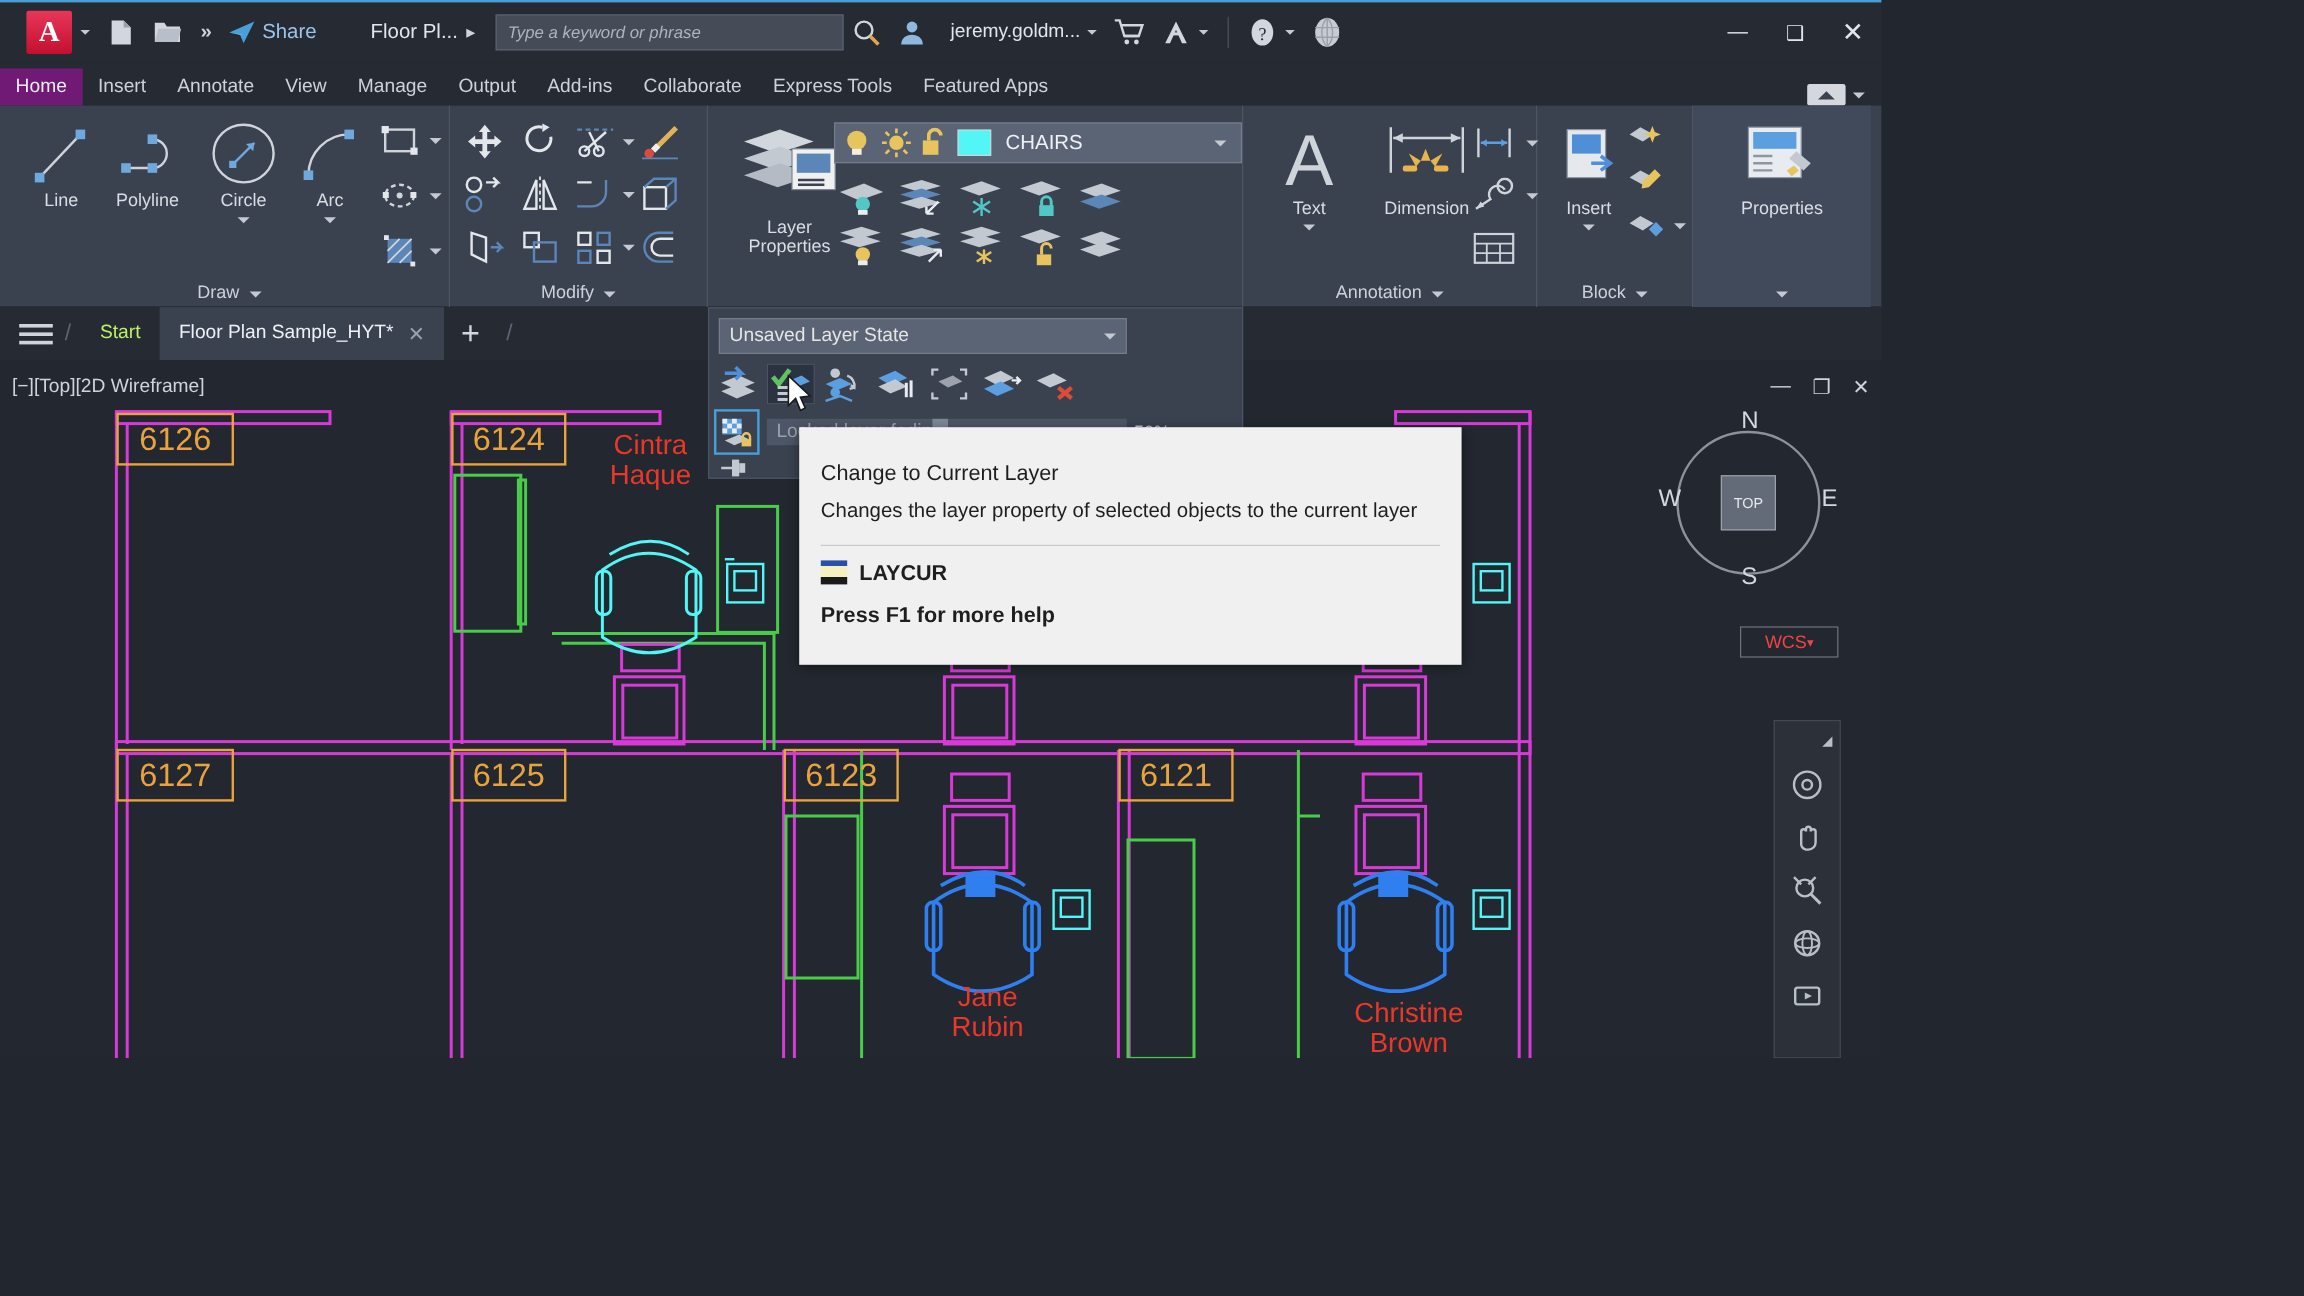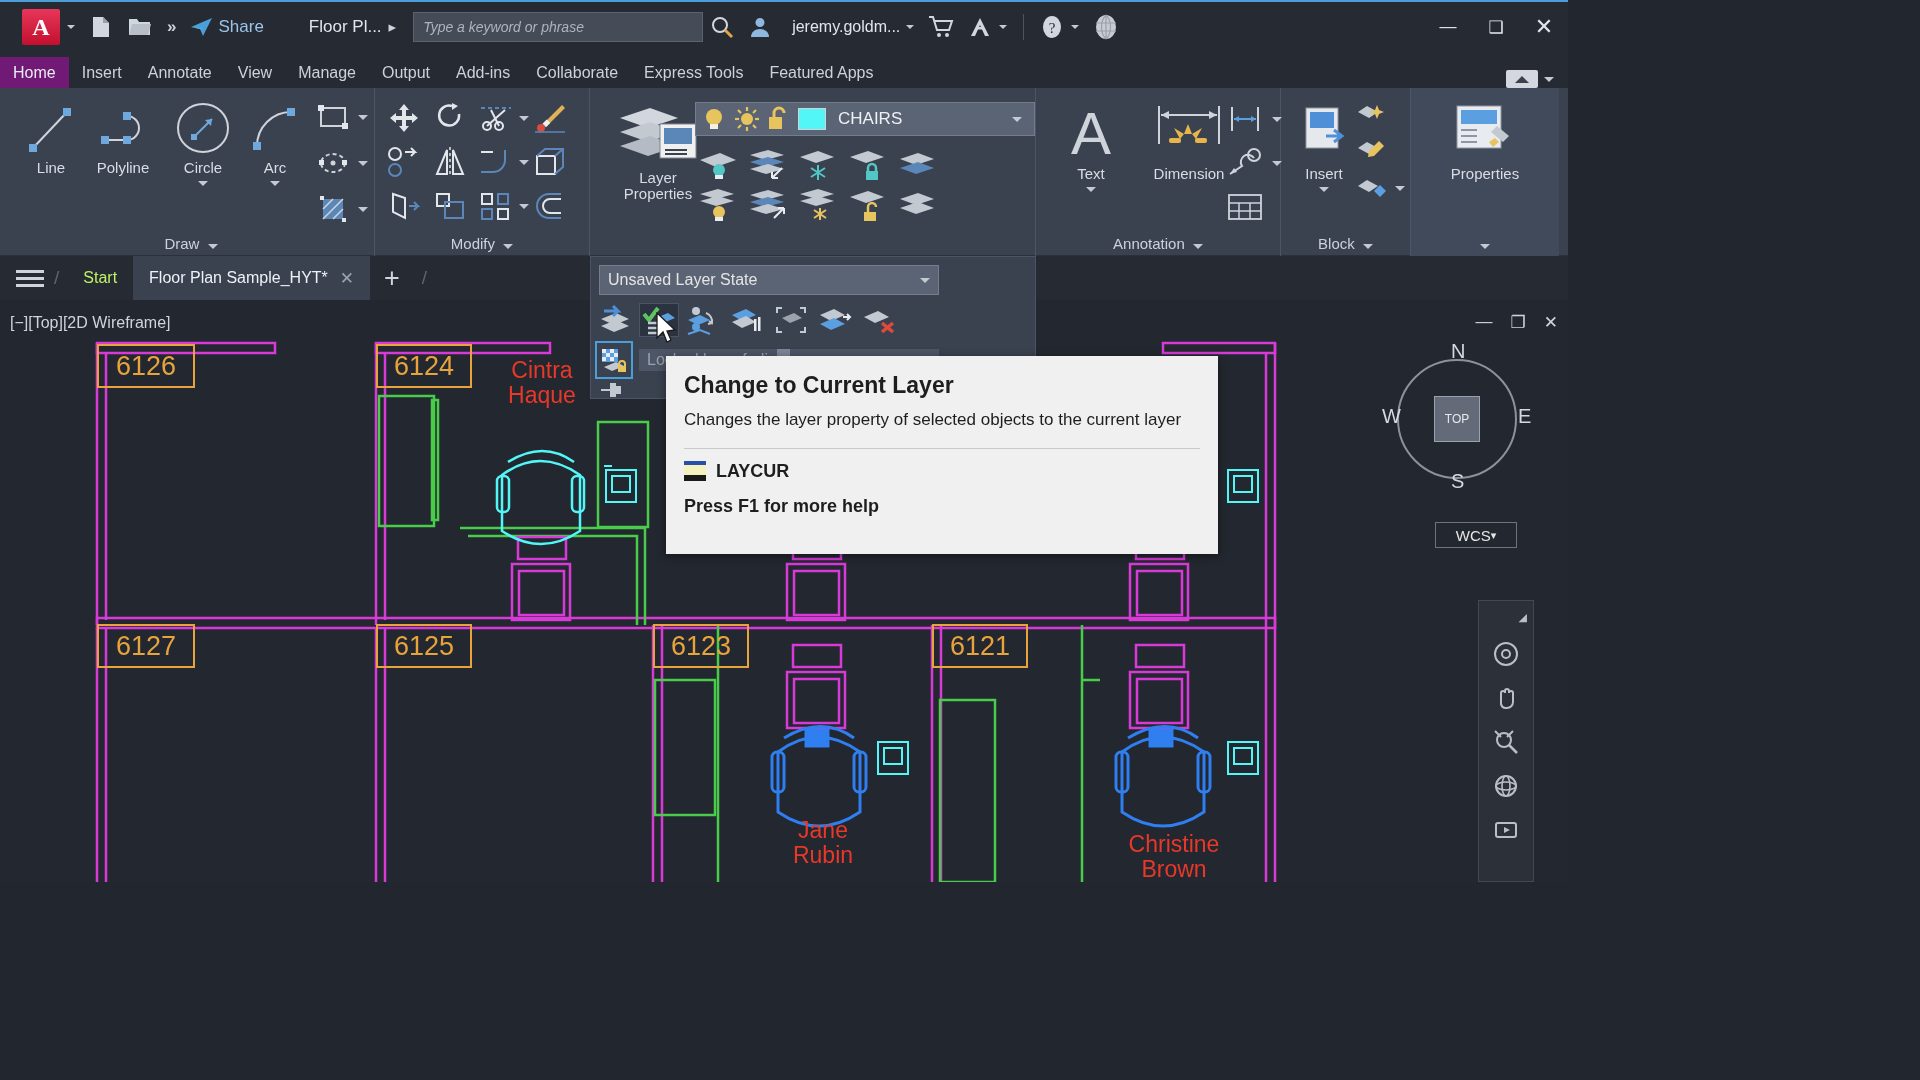--- a/index.html
+++ b/index.html
@@ -100,31 +100,31 @@
          display:flex;align-items:center;justify-content:center;font-family:"Liberation Sans",sans-serif;}
   .pname{ position:absolute;color:#e8382a;font-size:23px;line-height:1.08;text-align:center;}
 
   
   .viewcube{ position:absolute;right:36px;top:44px;width:150px;height:150px;}
   .vc-ring{ position:absolute;left:15px;top:15px;width:120px;height:120px;border:2px solid #8b929d;border-radius:50%;}
   .vc-cube{ position:absolute;left:52px;top:52px;width:46px;height:46px;background:#646b78;
             border:1px solid #9aa1ab;display:flex;align-items:center;justify-content:center;
             color:#e6e9ee;font-size:12px;}
   .vc-l{ position:absolute;color:#d4d9e0;font-size:20px;}
-  .wcs{ position:absolute;right:51px;top:222px;width:82px;height:26px;border:1px solid #6c7holder;
-        color:#e5e5e5;font-size:15px;display:flex;align-items:center;justify-content:center;gap:0;
+  .wcs{ position:absolute;right:36px;top:222px;width:82px;height:26px;border:1px solid #6c7holder;
+        color:#ef4444;font-size:15px;display:flex;align-items:center;justify-content:center;gap:0;
         border:1px solid #6c7482;}
   .navbar{ position:absolute;right:34px;top:300px;width:56px;height:282px;background:#2b3039;
            border:1px solid #424956;display:flex;flex-direction:column;align-items:center;
            padding-top:10px;gap:16px;color:#b9bfc9;font-size:21px;}
 
   
   .tooltip{ position:absolute;left:666px;top:356px;width:552px;height:198px;background:#f0f0f0;
             color:#1e1e1e;z-index:60;box-shadow:0 2px 9px rgba(0,0,0,.45);}
-  .tt-title{ font-size:23px;font-weight:bold;padding:16px 18px 0 18px;}
+  .tt-title{ font-size:18px;font-weight:normal;padding:28px 18px 0 18px;}
   .tt-desc{ font-size:17px;padding:10px 18px 0 18px;line-height:1.35;}
   .tt-hr{ height:1px;background:#c9c9c9;margin:16px 18px 0 18px;}
   .tt-cmd{ display:flex;align-items:center;gap:10px;padding:12px 18px 0 18px;font-size:18px;font-weight:bold;}
   .tt-cmdico{ width:22px;height:20px;background:linear-gradient(180deg,#2a4fa8 0%,#2a4fa8 22%,#f5f0c0 22%,#f5f0c0 70%,#1a1a1a 70%);}
   .tt-f1{ font-size:18px;font-weight:bold;padding:14px 18px 0 18px;}
 
   .cursor{ position:absolute; left:655px; top:312px; z-index:70;}
 </style>
 </head>
 <body>
@@ -394,21 +394,21 @@
             <rect x="26" y="24" width="4" height="4" fill="#e3e7ec"></rect>
           </svg>
         <span class="dd"></span>
       </div>
       <div class="panel-label">
         <span>Draw</span> <span class="caret" style="display:inline-block;margin-left:4px;"></span>
       </div>
     </div>
 
     <div class="panel" style="left:590px;width:446px;">
-      <div class="big-btn" style="left:15px;top:14px;width:106px;">
+      <div class="big-btn" style="left:15px;top:14px;width:106px;gap:12px;">
         <svg class="ic" width="92" height="66" viewBox="0 0 92 66">
           <path d="M8 16 L38 6 L66 16 L36 26 Z" fill="#d2d7de"></path>
           <path d="M8 30 L38 20 L66 30 L36 40 Z" fill="#c3c9d1"></path>
           <path d="M8 44 L38 34 L66 44 L36 54 Z" fill="#b5bbc4"></path>
           <rect x="48" y="22" width="36" height="34" fill="#f0f0f0" stroke="#7e858f"></rect>
           <rect x="52" y="26" width="28" height="16" fill="#5b86b8"></rect>
           <path d="M53 48 h22 M53 52 h22" stroke="#3a4250" stroke-width="2"></path>
         </svg>
         <span class="lbl">
           <span>Layer</span><br>

